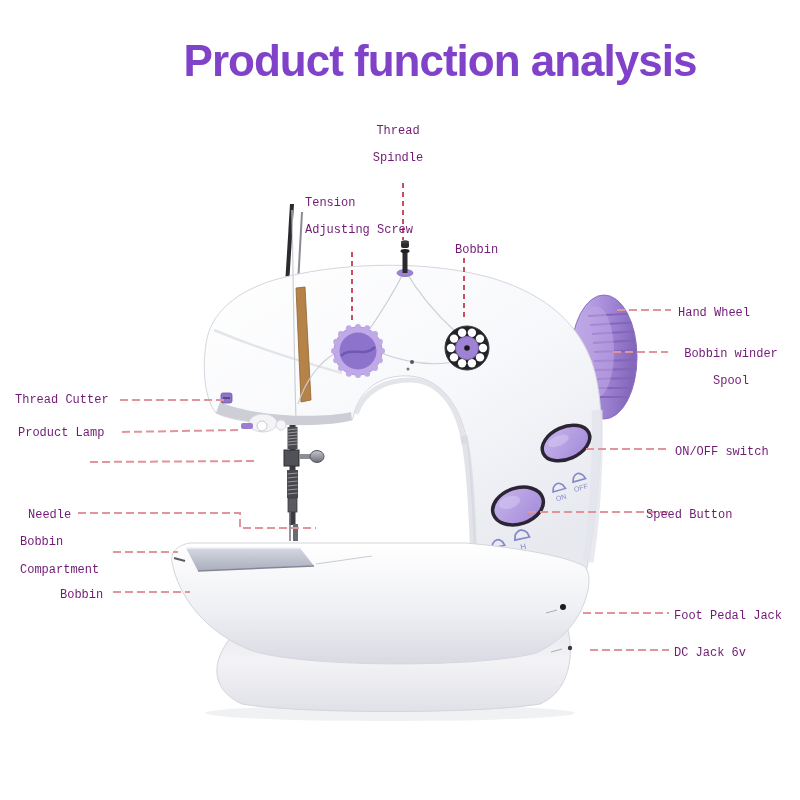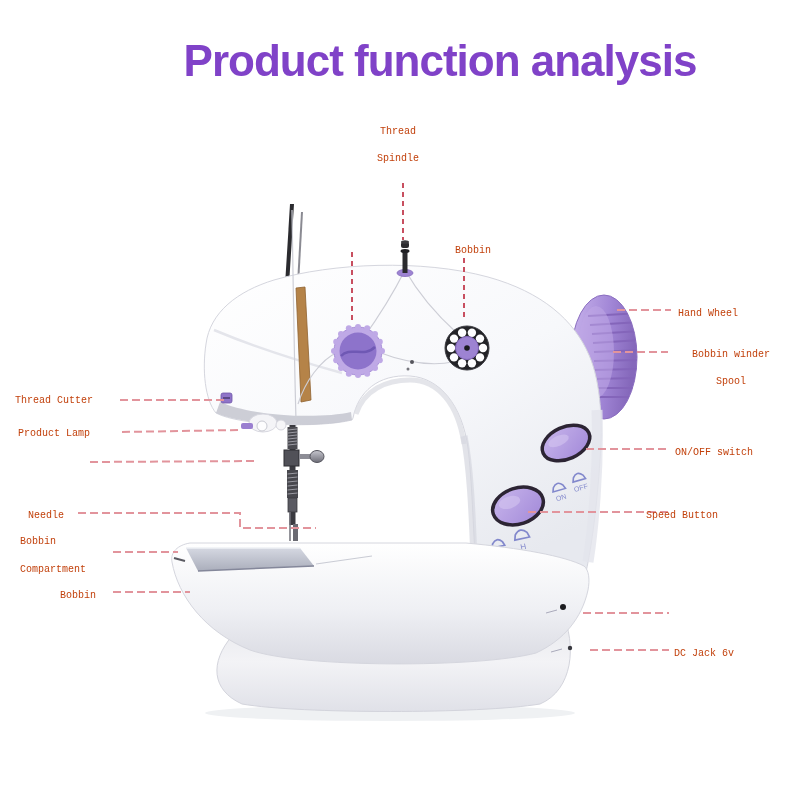--- a/index.html
+++ b/index.html
@@ -1,21 +1,21 @@
 <!DOCTYPE html>
 <html><head>
 <meta charset="utf-8">
 <style>
   html,body{margin:0;padding:0;background:#ffffff;}
   #stage{position:relative;width:800px;height:800px;background:#ffffff;overflow:hidden;
          font-family:"Liberation Mono", monospace;}
   #title{position:absolute;left:0;top:36px;width:800px;text-align:center;
          font-family:"Liberation Sans", sans-serif;font-weight:bold;font-size:44px;
          letter-spacing:-1px;color:#8042c8;padding-left:40px;}
-  .lbl{position:absolute;color:#c2410c;font-size:10px;line-height:27px;
+  .lbl{position:absolute;color:#701a75;font-size:12px;line-height:27px;
        white-space:pre-line;letter-spacing:0px;}
   .ctr{text-align:center;}
   svg{position:absolute;left:0;top:0;}
 </style>
 </head>
 <body>
 
 <div id="stage">
 
   <div id="title">Product function analysis</div>
@@ -272,26 +272,29 @@
         <line x1="90" y1="462" x2="258" y2="461"></line>
         <path d="M 78 513 L 240 513 L 240 528 L 316 528"></path>
         <line x1="113" y1="552" x2="178" y2="552"></line>
         <line x1="113" y1="592" x2="190" y2="592"></line>
       </g>
     </g>
   </svg>
 
   <div class="lbl ctr" style="left:356px;top:118px;width:84px;">Thread
 Spindle</div>
+  <div class="lbl" style="left:305px;top:190px;">Tension
+Adjusting Screw</div>
   <div class="lbl" style="left:455px;top:237px;">Bobbin</div>
   <div class="lbl" style="left:678px;top:300px;">Hand Wheel</div>
   <div class="lbl ctr" style="left:672px;top:341px;width:118px;">Bobbin winder
 Spool</div>
   <div class="lbl" style="left:675px;top:439px;">ON/OFF switch</div>
   <div class="lbl" style="left:646px;top:502px;">Speed Button</div>
+  <div class="lbl" style="left:674px;top:603px;">Foot Pedal Jack</div>
   <div class="lbl" style="left:674px;top:640px;">DC Jack 6v</div>
   <div class="lbl" style="left:15px;top:387px;text-align:center;">Thread Cutter</div>
   <div class="lbl" style="left:18px;top:420px;">Product Lamp</div>
   <div class="lbl" style="left:20px;top:502px;margin-left:8px;">Needle</div>
   <div class="lbl" style="left:20px;top:528px;line-height:28px;">Bobbin
 Compartment</div>
   <div class="lbl" style="left:60px;top:582px;">Bobbin</div>
 </div>
 
 </body></html>

